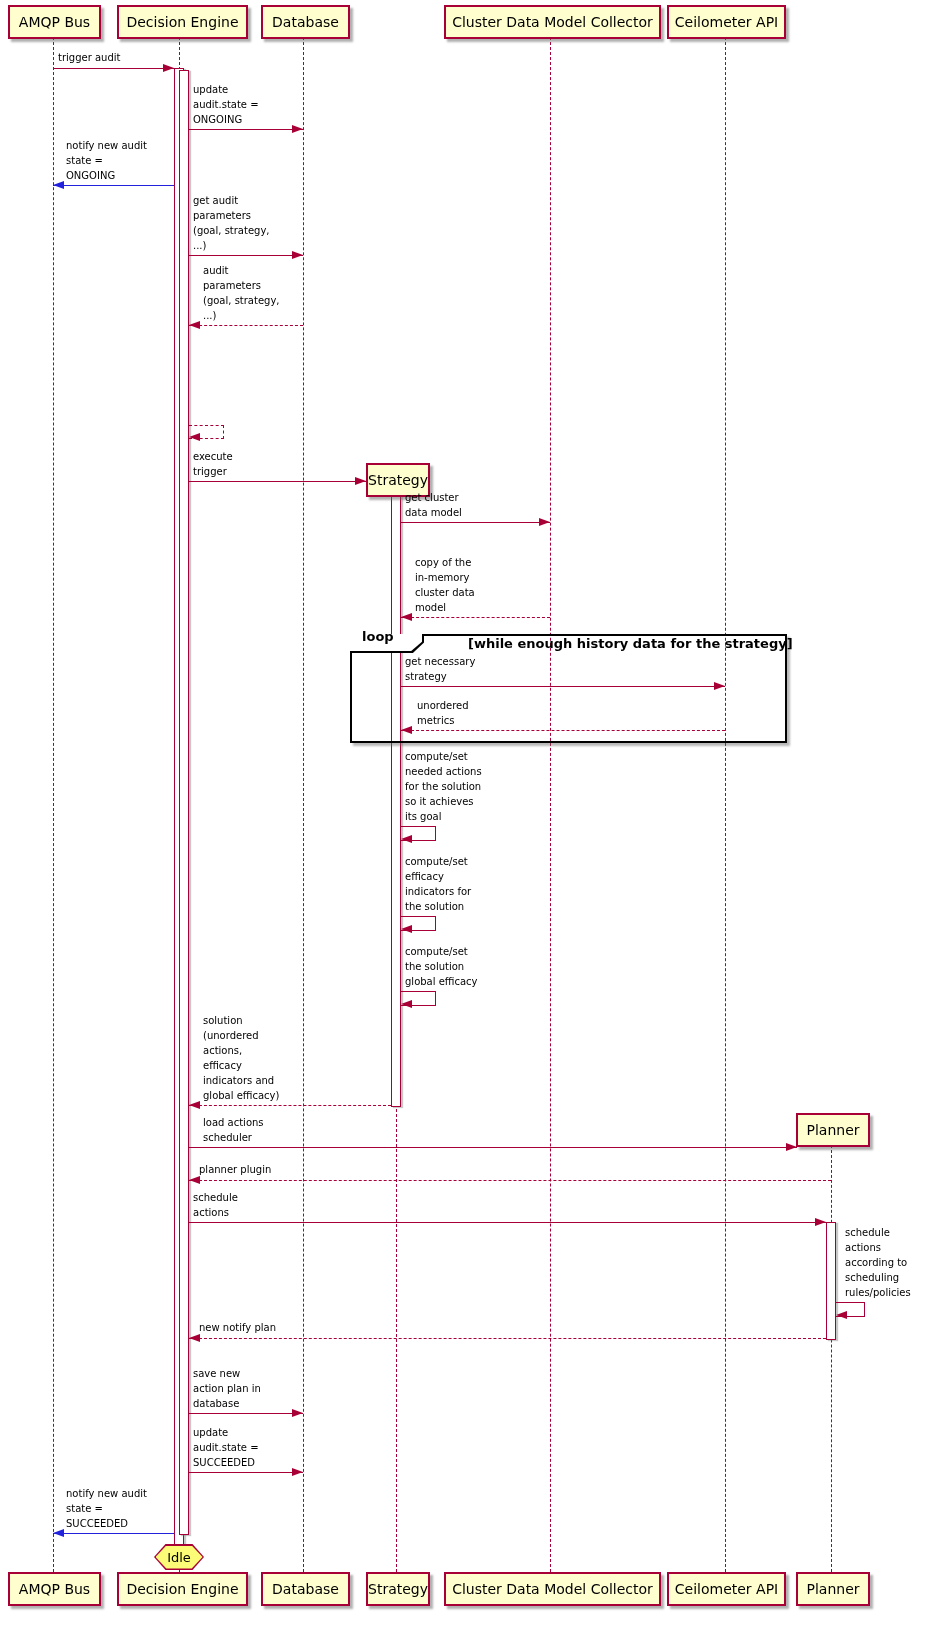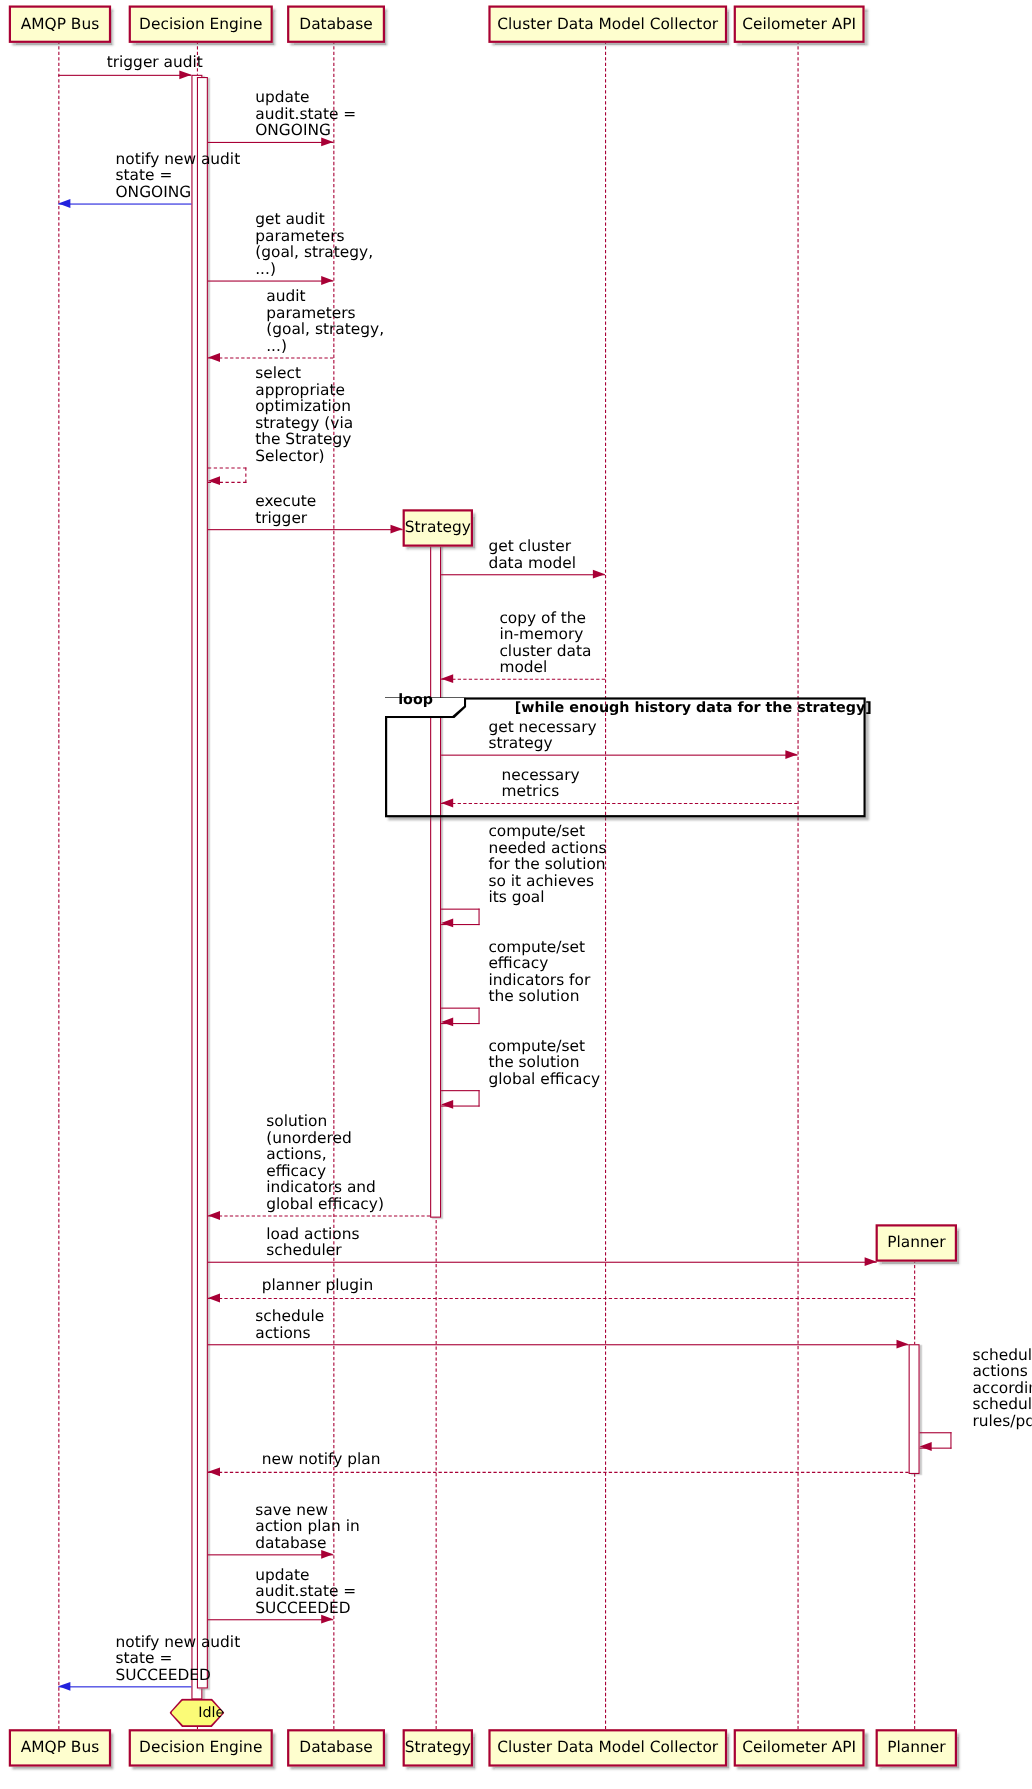--- a/index.html
+++ b/index.html
@@ -27,34 +27,34 @@
   .self{position:absolute;border-top:1px solid #A80036;border-right:1px solid #A80036;
         border-bottom:1px solid #A80036;z-index:5;}
   .self.d{border-style:dashed;border-left:none;}
   
   .ah{position:absolute;width:0;height:0;border-top:4px solid transparent;
       border-bottom:4px solid transparent;z-index:6;}
   .ah.r{border-left:11px solid #A80036;}
   .ah.l{border-right:11px solid #A80036;}
   .ah.l.blue{border-right-color:#2222DD;}
   
-  .lbl{position:absolute;font-size:14px;line-height:15px;white-space:pre-line;z-index:7;margin-left:39px;}
+  .lbl{position:absolute;font-size:10px;line-height:15px;white-space:pre-line;z-index:7;}
   
   .frame{position:absolute;border:2px solid #000;background:transparent;
          box-shadow:3px 3px 2px rgba(100,100,100,.45);z-index:6;box-sizing:content-box;}
   .tab{position:absolute;background:#000;
        clip-path:polygon(0 0,100% 0,100% 45%,85% 100%,0 100%);z-index:7;}
   .tab-fill{position:absolute;left:0;top:0;width:calc(100% - 2px);height:calc(100% - 2px);
        background:#fff;clip-path:polygon(0 0,100% 0,100% 45%,85% 100%,0 100%);}
   .tab-text{position:absolute;left:12px;top:1px;font-weight:bold;font-size:13px;z-index:8;}
   .cond{position:absolute;font-weight:bold;font-size:13px;z-index:8;white-space:nowrap;}
   
   .hex{position:absolute;clip-path:polygon(23% 0,77% 0,100% 50%,77% 100%,23% 100%,0 50%);
        background:#A80036;z-index:4;filter:drop-shadow(2px 2px 1px rgba(100,100,100,.5));
-       display:flex;align-items:center;justify-content:flex-end;}
+       display:flex;align-items:center;justify-content:center;}
   .hex-fill{position:absolute;inset:1.5px;background:#FBFB77;
        clip-path:polygon(23% 0,77% 0,100% 50%,77% 100%,23% 100%,0 50%);}
   .hex-label{position:relative;font-size:13px;z-index:2;}
 </style>
 </head>
 <body>
 
 <div id="canvas">
 
   <div class="ll" style="left:53px;top:37px;height:1535px"></div>
@@ -163,37 +163,31 @@
 state =
 ONGOING</div>
   <div class="lbl" style="left:193px;top:193px">get audit
 parameters
 (goal, strategy,
 ...)</div>
   <div class="lbl" style="left:203px;top:263px">audit
 parameters
 (goal, strategy,
 ...)</div>
-  <div class="lbl" style="left:193px;top:333px">select
-appropriate
-optimization
-strategy (via
-the Strategy
-Selector)</div>
   <div class="lbl" style="left:193px;top:449px">execute
 trigger</div>
   <div class="lbl" style="left:405px;top:490px">get cluster
 data model</div>
   <div class="lbl" style="left:415px;top:555px">copy of the
 in-memory
 cluster data
 model</div>
   <div class="lbl" style="left:405px;top:654px">get necessary
 strategy</div>
-  <div class="lbl" style="left:417px;top:698px">necessary
+  <div class="lbl" style="left:417px;top:698px">unordered
 metrics</div>
   <div class="lbl" style="left:405px;top:749px">compute/set
 needed actions
 for the solution
 so it achieves
 its goal</div>
   <div class="lbl" style="left:405px;top:854px">compute/set
 efficacy
 indicators for
 the solution</div>

